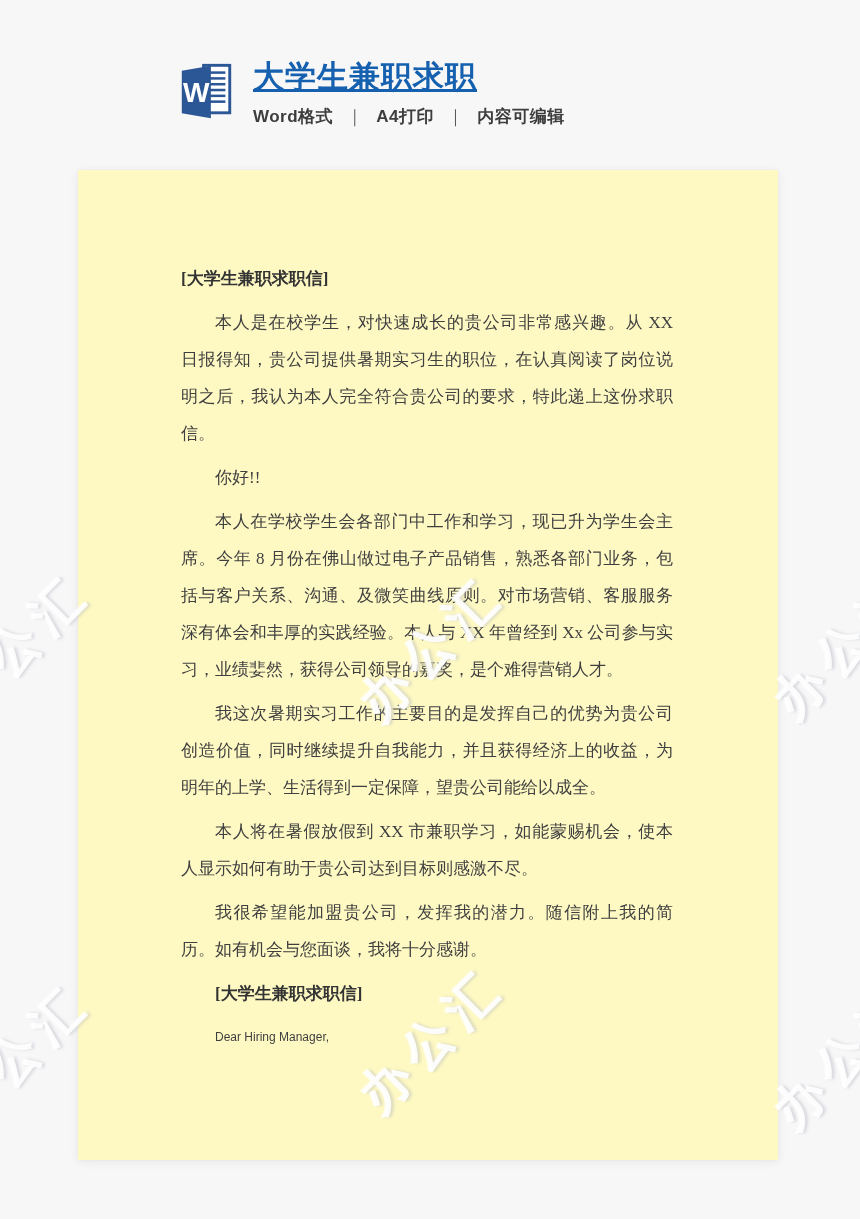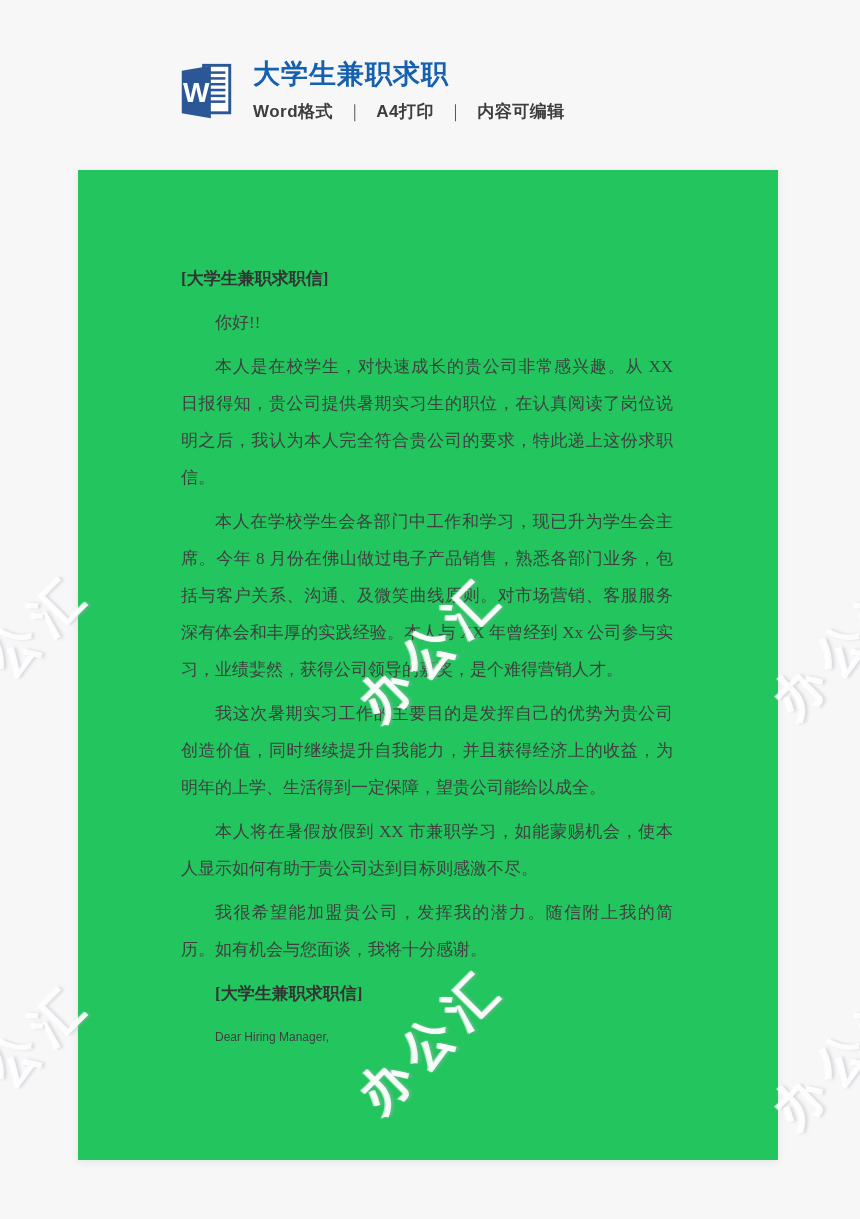--- a/index.html
+++ b/index.html
@@ -14,36 +14,36 @@
   
   .header {
     position: absolute; left: 175px; top: 57px;
     display: flex; align-items: flex-start; gap: 16px;
   }
   .word-icon { width: 62px; height: 68px; flex: 0 0 auto; }
   .word-icon svg { display: block; width: 62px; height: 68px; }
   .header-text { padding-top: 2px; }
   .doc-title {
     margin: 0;
-    font-size: 27px; font-weight: 700; letter-spacing: 1px;
-    color: #1560af; line-height: 1.15;
+    font-size: 31px; font-weight: 700; letter-spacing: 1px;
+    color: #1560af; line-height: 1.15; text-decoration: underline;
   }
   .doc-subtitle {
     margin-top: 10px;
     font-size: 17px; font-weight: 700; color: #3d3d3d;
     letter-spacing: 0.5px;
     display: flex; align-items: center;
   }
   .doc-subtitle .sep { margin: 0 13px; color: #5a5a5a; font-weight: 400; }
 
   
   .page {
     position: absolute; left: 78px; top: 170px;
     width: 700px; height: 990px;
-    background: #22c55e;
+    background: #fef9c3;
     box-shadow: 0 2px 10px rgba(0,0,0,0.07), 0 0 1px rgba(0,0,0,0.08);
   }
   .doc-body {
     position: absolute; left: 103px; right: 105px; top: 90px;
     font-family: "Liberation Serif", "DejaVu Serif", serif;
     font-size: 17px; line-height: 37px;
     color: #3f3f3f;
     text-align: justify;
   }
   p.para { margin: 0 0 7px 0; }
@@ -91,22 +91,22 @@
         <span>A4打印</span>
         <span class="sep">｜</span>
         <span>内容可编辑</span>
       </div>
     </div>
   </div>
 
   <div class="page">
     <div class="doc-body">
         <p class="para bold">[大学生兼职求职信]</p>
+        <p class="para indent">本人是在校学生，对快速成长的贵公司非常感兴趣。从 XX 日报得知，贵公司提供暑期实习生的职位，在认真阅读了岗位说明之后，我认为本人完全符合贵公司的要求，特此递上这份求职信。</p>
         <p class="para indent">你好!!</p>
-        <p class="para indent">本人是在校学生，对快速成长的贵公司非常感兴趣。从 XX 日报得知，贵公司提供暑期实习生的职位，在认真阅读了岗位说明之后，我认为本人完全符合贵公司的要求，特此递上这份求职信。</p>
         <p class="para indent">本人在学校学生会各部门中工作和学习，现已升为学生会主席。今年 8 月份在佛山做过电子产品销售，熟悉各部门业务，包括与客户关系、沟通、及微笑曲线原则。对市场营销、客服服务深有体会和丰厚的实践经验。本人与 XX 年曾经到 Xx 公司参与实习，业绩婓然，获得公司领导的嘉奖，是个难得营销人才。</p>
         <p class="para indent">我这次暑期实习工作的主要目的是发挥自己的优势为贵公司创造价值，同时继续提升自我能力，并且获得经济上的收益，为明年的上学、生活得到一定保障，望贵公司能给以成全。</p>
         <p class="para indent">本人将在暑假放假到 XX 市兼职学习，如能蒙赐机会，使本人显示如何有助于贵公司达到目标则感激不尽。</p>
         <p class="para indent">我很希望能加盟贵公司，发挥我的潜力。随信附上我的简历。如有机会与您面谈，我将十分感谢。</p>
         <p class="para bold indent">[大学生兼职求职信]</p>
         <p class="para indent latin">Dear Hiring Manager,</p>
       </div>
   </div>
 
   <div class="wm-layer">

